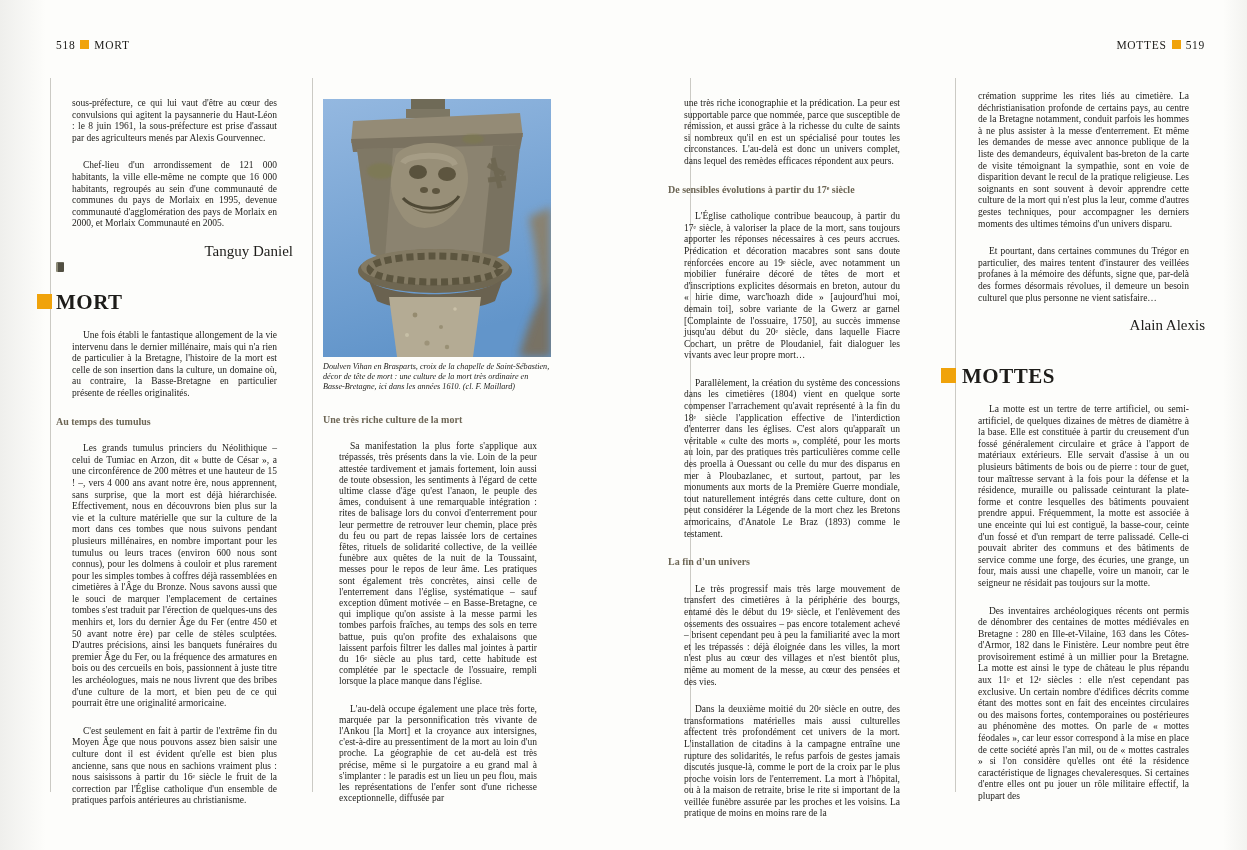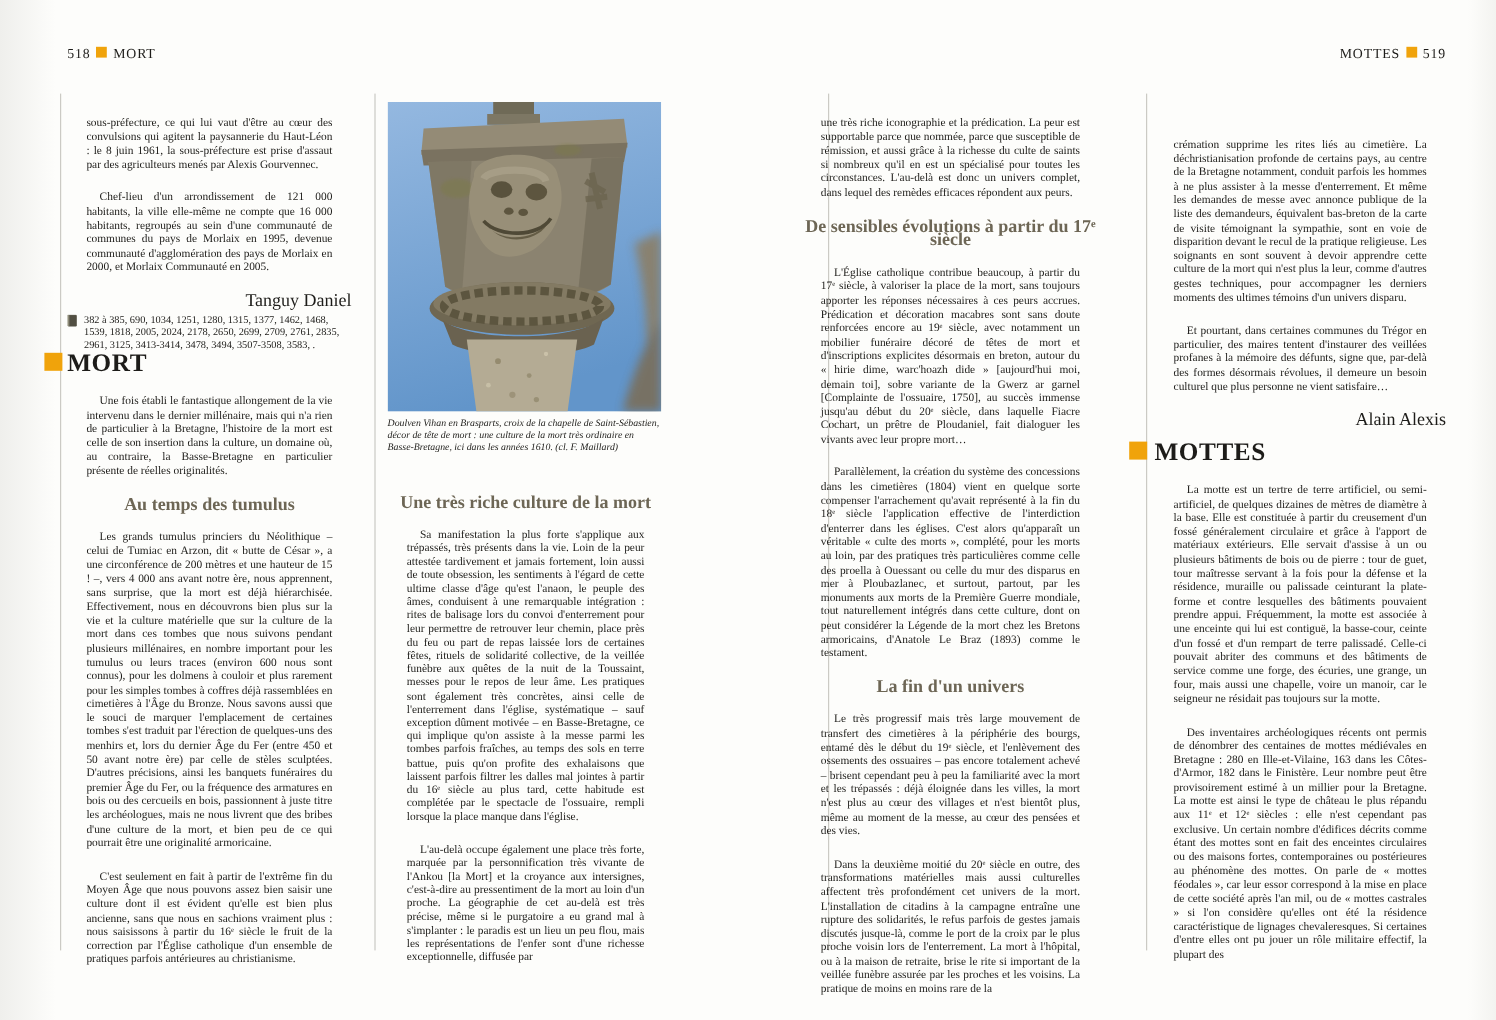--- a/index.html
+++ b/index.html
@@ -29,31 +29,31 @@
   .sig{margin:5px 0 0;text-align:right;font-size:15px;}
   .refs{position:relative;margin:3px 0 0;padding-left:14px;font-size:8.6px;line-height:10.8px;text-align:left;}
   .book-icon{position:absolute;left:0;top:1px;width:6px;height:9px;background:#514f42;
              border-left:2px solid #8e8c79;border-top:1px solid #6b6a5b;border-radius:1px;}
 
   .entry-head{position:relative;font-size:21px;line-height:24px;letter-spacing:.5px;margin:0 0 5px;text-align:left;}
   .entry-sq{position:absolute;top:4px;width:15px;height:15px;background:#f0a30b;}
   #mort-block .entry-sq{left:-19px;}
   #mottes-block .entry-sq{left:-21px;}
 
-  .subhead{margin:8px 0 2px;font-weight:bold;font-size:15px;color:#6d6655;text-align:center;text-indent:0;}
+  .subhead{margin:8px 0 2px;font-weight:bold;font-size:10px;color:#6d6655;text-align:left;text-indent:0;}
 
-  #photo-box{position:absolute;left:323px;top:85px;width:228px;}
+  #photo-box{position:absolute;left:323px;top:99px;width:228px;}
   #photo-box svg{display:block;}
   .photo-caption{margin:5px 0 0;font-style:italic;font-size:8.2px;line-height:10px;text-align:left;}
 
   #col1a{left:56px;top:82px;width:237px;}
   #col1b{left:56px;top:290px;width:237px;}
   #col2b{left:323px;top:402px;width:230px;line-height:11.2px;}
   #col3{left:668px;top:82px;width:248px;}
-  #col4a{left:962px;top:100px;width:243px;}
+  #col4a{left:962px;top:75px;width:243px;}
   #col4b{left:962px;top:364px;width:243px;}
 </style>
 </head>
 <body>
 
 <div class="running-head" id="head-left">
   <span>518</span><span class="sq"></span><span>MORT</span>
 </div>
 <div class="running-head" id="head-right">
   <span>MOTTES</span><span class="sq"></span><span>519</span>
@@ -61,21 +61,21 @@
 
 <div class="vrule" style="left:50px"></div>
 <div class="vrule" style="left:312px"></div>
 <div class="vrule" style="left:690px"></div>
 <div class="vrule" style="left:955px"></div>
 
 <div class="col" id="col1a">
   <p class="para noindent">sous-préfecture, ce qui lui vaut d'être au cœur des convulsions qui agitent la paysannerie du Haut-Léon : le 8 juin 1961, la sous-préfecture est prise d'assaut par des agriculteurs menés par Alexis Gourvennec.</p>
   <p class="para">Chef-lieu d'un arrondissement de 121 000 habitants, la ville elle-même ne compte que 16 000 habitants, regroupés au sein d'une communauté de communes du pays de Morlaix en 1995, devenue communauté d'agglomération des pays de Morlaix en 2000, et Morlaix Communauté en 2005.</p>
   <p class="sig">Tanguy Daniel</p>
-  <p class="refs"><span class="book-icon"></span><span>382 à 385, 690, 1034, 1251, 1280, 1315, 1377, 1462, 1468, 1539, 1818, 2005, 2024, 2178, 2650, 2699, 2709, 2761, 2835, 2961, 3125, 3413-3414, 3478, 3494, 3507-3508, 3583, .</span></p>
+  <p class="refs"><span class="book-icon"></span></p>
 </div>
 
 <div class="col" id="col1b">
   <h2 class="entry-head" id="mort-block"><span class="entry-sq"></span><span>MORT</span></h2>
   <p class="para">Une fois établi le fantastique allongement de la vie intervenu dans le dernier millénaire, mais qui n'a rien de particulier à la Bretagne, l'histoire de la mort est celle de son insertion dans la culture, un domaine où, au contraire, la Basse-Bretagne en particulier présente de réelles originalités.</p>
   <p class="subhead">Au temps des tumulus</p>
   <p class="para">Les grands tumulus princiers du Néolithique – celui de Tumiac en Arzon, dit « butte de César », a une circonférence de 200 mètres et une hauteur de 15 ! –, vers 4 000 ans avant notre ère, nous apprennent, sans surprise, que la mort est déjà hiérarchisée. Effectivement, nous en découvrons bien plus sur la vie et la culture matérielle que sur la culture de la mort dans ces tombes que nous suivons pendant plusieurs millénaires, en nombre important pour les tumulus ou leurs traces (environ 600 nous sont connus), pour les dolmens à couloir et plus rarement pour les simples tombes à coffres déjà rassemblées en cimetières à l'Âge du Bronze. Nous savons aussi que le souci de marquer l'emplacement de certaines tombes s'est traduit par l'érection de quelques-uns des menhirs et, lors du dernier Âge du Fer (entre 450 et 50 avant notre ère) par celle de stèles sculptées. D'autres précisions, ainsi les banquets funéraires du premier Âge du Fer, ou la fréquence des armatures en bois ou des cercueils en bois, passionnent à juste titre les archéologues, mais ne nous livrent que des bribes d'une culture de la mort, et bien peu de ce qui pourrait être une originalité armoricaine.</p>
   <p class="para">C'est seulement en fait à partir de l'extrême fin du Moyen Âge que nous pouvons assez bien saisir une culture dont il est évident qu'elle est bien plus ancienne, sans que nous en sachions vraiment plus : nous saisissons à partir du 16ᵉ siècle le fruit de la correction par l'Église catholique d'un ensemble de pratiques parfois antérieures au christianisme.</p>
 </div>
 

